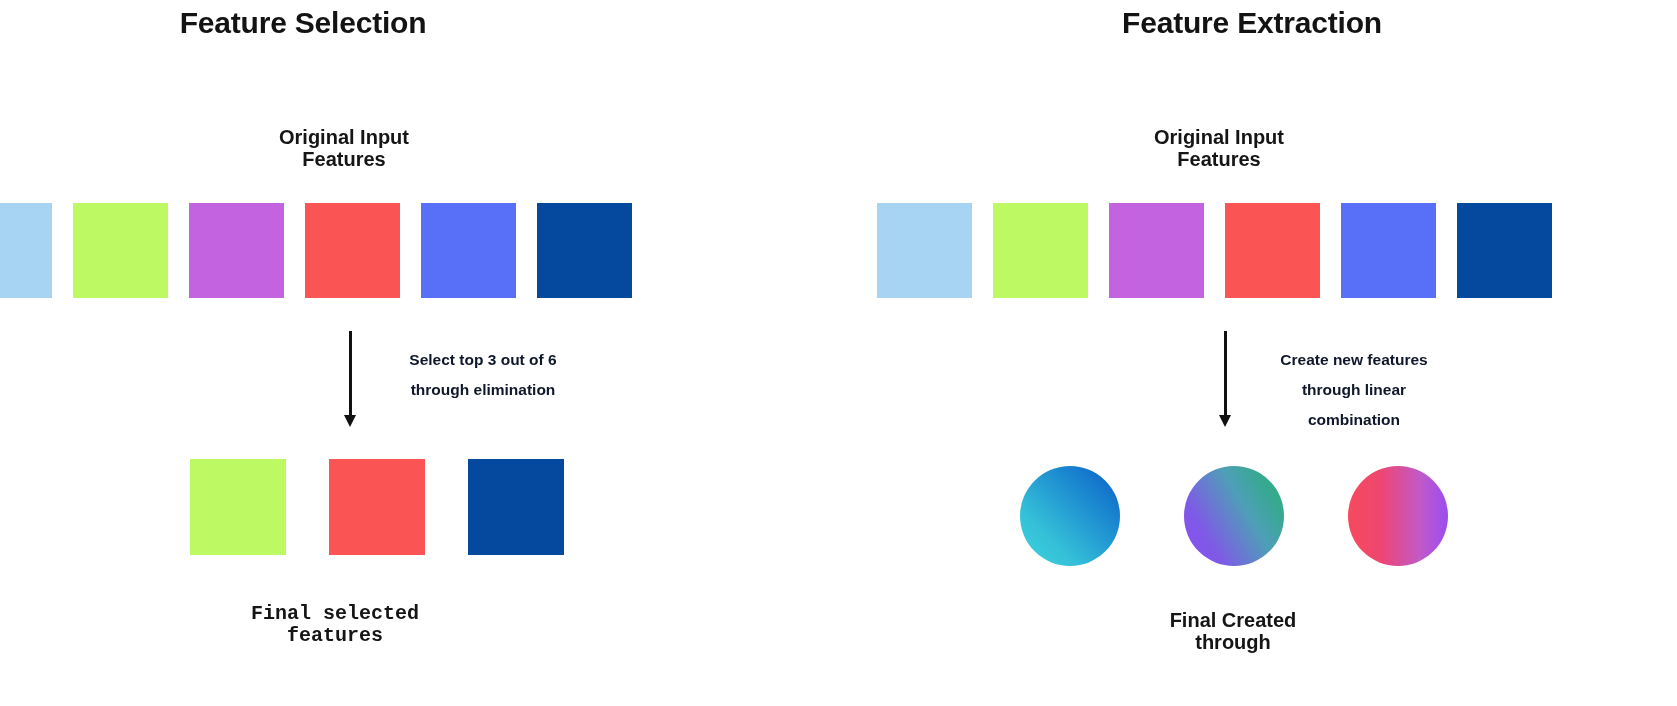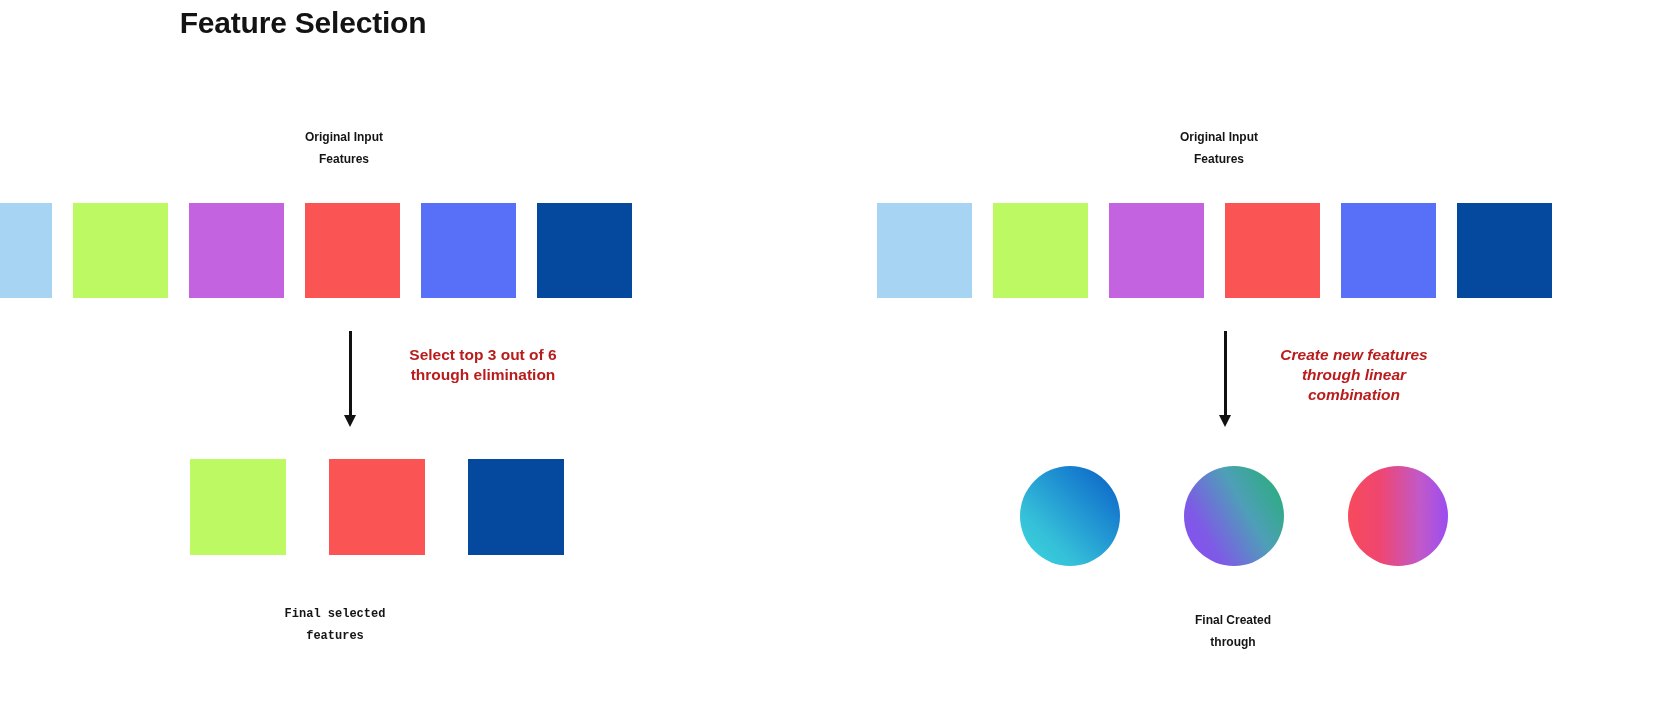--- a/index.html
+++ b/index.html
@@ -41,21 +41,21 @@
     font-weight: bold;
     letter-spacing: -0.2px;
     color: #131313;
   }
   .panel-left  .panel-title { left: -116px; }
   .panel-right .panel-title { left: -6px; }
 
   
   .caption {
     position: absolute;
-    font-size: 12px;
+    font-size: 20px;
     font-weight: bold;
     line-height: 22px;
     text-align: center;
     color: #151515;
     white-space: pre-line;
   }
 
   .cap-input-left {
     top: 126px;
     left: 244px;
@@ -150,27 +150,27 @@
     height: 0;
     border-left: 6.5px solid transparent;
     border-right: 6.5px solid transparent;
     border-top: 12px solid #111111;
   }
 
   .arrow-note {
     position: absolute;
     font-size: 15.5px;
     font-weight: bold;
-    line-height: 20px;
-    color: #b91c1c;
+    line-height: 30px;
+    color: #0f172a;
     white-space: pre-line;
     text-align: center;
   }
   .note-left  { top: 14px;  left: 34px;  width: 200px; }
-  .note-right { top: 14px;  left: 30px;  width: 200px; font-style: italic; }
+  .note-right { top: 14px;  left: 30px;  width: 200px; }
 </style>
 </head>
 <body>
 
 <div class="canvas">
 
   <div class="panel panel-left">
 
     <div class="panel-title">Feature Selection</div>
 
@@ -198,20 +198,21 @@
       <span class="sq" style="background:#fb5454"></span>
       <span class="sq" style="background:#04499e"></span>
     </div>
 
     <div class="caption cap-final-left">Final selected
 features</div>
   </div>
 
   <div class="panel panel-right">
 
+    <div class="panel-title">Feature Extraction</div>
 
     <div class="caption cap-input-right">Original Input
 Features</div>
 
     <div class="squares-row row-input-right">
       <span class="sq" style="background:#a6d4f2"></span>
       <span class="sq" style="background:#bdf962"></span>
       <span class="sq" style="background:#c463e0"></span>
       <span class="sq" style="background:#fb5454"></span>
       <span class="sq" style="background:#5770f7"></span>

